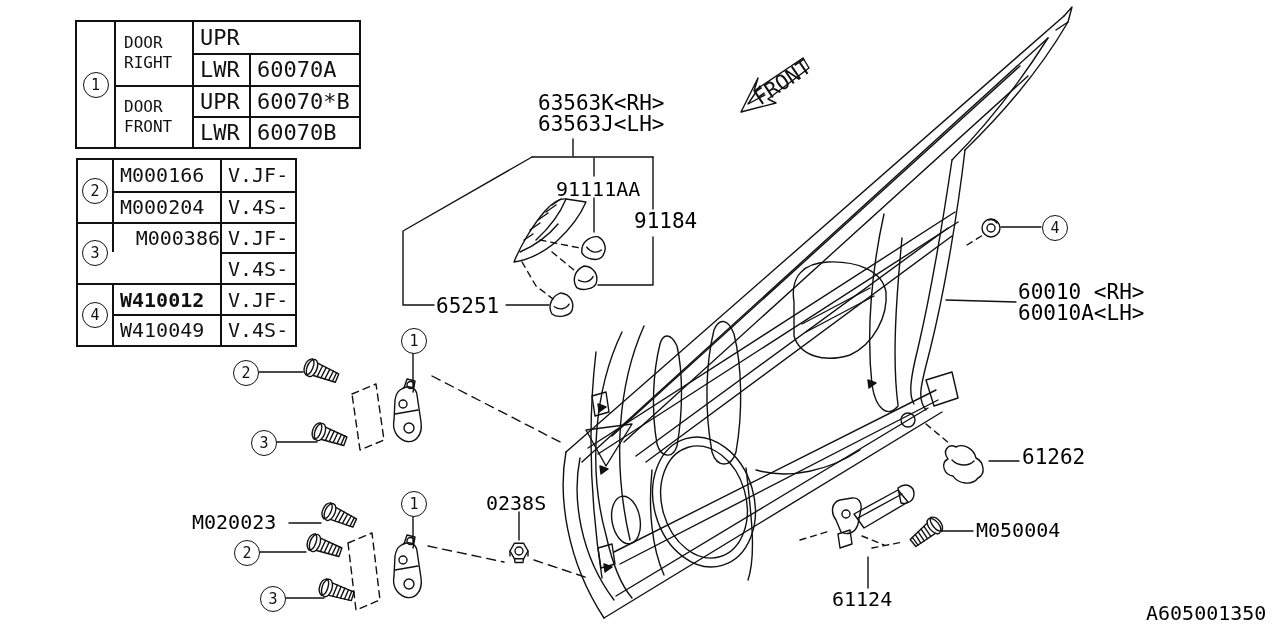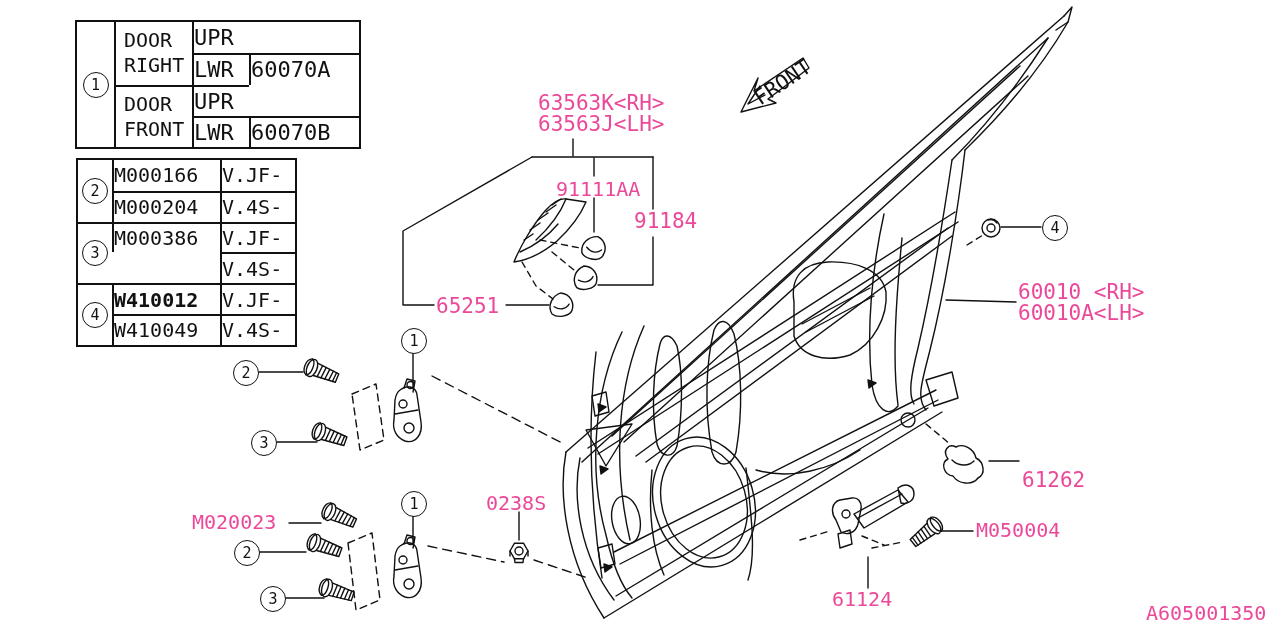--- a/index.html
+++ b/index.html
@@ -1,37 +1,37 @@
 <!DOCTYPE html>
 <html><head>
 <meta charset="utf-8">
 <style>
   html,body{margin:0;padding:0;background:#fff;}
   .stage{position:relative;width:1280px;height:640px;background:#ffffff;overflow:hidden;
          font-family:"DejaVu Sans Mono", "Liberation Mono", monospace;color:#111;}
   svg.art{position:absolute;left:0;top:0;}
   svg.art *{vector-effect:non-scaling-stroke;}
-  .lbl{position:absolute;white-space:nowrap;font-size:21px;line-height:1.0;color:#ec4899;
+  .lbl{position:absolute;white-space:nowrap;font-size:21px;line-height:1.0;color:#000000;
        letter-spacing:0px;}
   .lbl.bg{background:#fff;padding:0 2px;}
   .small{font-size:20px;}
   .refc{position:absolute;width:24px;height:24px;border:1.6px solid #111;border-radius:50%;
         display:flex;align-items:center;justify-content:center;font-size:15px;background:#fff;}
   
   .tbl{position:absolute;display:grid;border:2px solid #111;background:#fff;}
-  .tbl .c{display:flex;align-items:center;font-size:22px;}
+  .tbl .c{display:flex;align-items:center;padding-left:6px;font-size:22px;}
   .tbl .cc{justify-content:center;padding-left:0;}
   .t1{left:75px;top:20px;grid-template-columns:37px 78px 57px 110px;grid-auto-rows:31.3px;}
   .t1 .c{font-size:22px;}
   .t2{left:76px;top:158px;grid-template-columns:34px 108px 75px;grid-auto-rows:30.8px;}
   .t2 .c{font-size:20px;}
   .bl{border-left:2px solid #111;}
   .bt{border-top:2px solid #111;}
   .name2{display:flex;flex-direction:column;justify-content:center;align-items:flex-start;
-         padding-left:8px;font-size:20px;line-height:1.25;}
+         padding-left:8px;font-size:16px;line-height:1.25;}
   .rc-in{width:24px;height:24px;border:1.6px solid #111;border-radius:50%;display:flex;
          align-items:center;justify-content:center;font-size:15px;}
   .front-lbl{position:absolute;left:763px;top:86px;font-size:21px;transform:rotate(-34deg);
              transform-origin:0 100%;}
 </style>
 </head>
 <body>
 
 <div class="stage">
 
@@ -216,20 +216,23 @@
     <div class="c bl bt" style="grid-row:2;grid-column:4;">
         <span>60070A</span>
       </div>
     <div class="name2 bt" style="grid-row:3/5;grid-column:2;border-left:2px solid #111;">
       <span>DOOR</span>
       <span>FRONT</span>
     </div>
     <div class="c bl bt" style="grid-row:3;grid-column:3;">
         <span>UPR</span>
       </div>
+    <div class="c bl bt" style="grid-row:3;grid-column:4;">
+        <span>60070*B</span>
+      </div>
     <div class="c bl bt" style="grid-row:4;grid-column:3;">
         <span>LWR</span>
       </div>
     <div class="c bl bt" style="grid-row:4;grid-column:4;">
         <span>60070B</span>
       </div>
   </div>
 
   <div class="tbl t2">
     <div class="c cc" style="grid-row:1/3;grid-column:1;">
@@ -248,21 +251,21 @@
       </div>
     <div class="c bl bt" style="grid-row:2;grid-column:3;">
         <span>V.4S-</span>
       </div>
 
     <div class="c cc bt" style="grid-row:3/5;grid-column:1;">
       <span class="rc-in">
           <span>3</span>
         </span>
     </div>
-    <div class="c bl bt" style="grid-row:3;grid-column:2;">
+    <div class="c bl bt" style="grid-row:3;grid-column:2;justify-content:flex-end;">
         <span>M000386</span>
       </div>
     <div class="c bl bt" style="grid-row:3;grid-column:3;">
         <span>V.JF-</span>
       </div>
     <div class="c bl bt" style="grid-row:4;grid-column:3;">
         <span>V.4S-</span>
       </div>
 
     <div class="c cc bt" style="grid-row:5/7;grid-column:1;">
@@ -289,21 +292,21 @@
     <div>63563J&lt;LH&gt;</div>
   </div>
   <div class="lbl small" style="left:556px;top:179px;">91111AA</div>
   <div class="lbl bg" style="left:632px;top:211px;">91184</div>
   <div class="lbl" style="left:436px;top:296px;">65251</div>
   <div class="front-lbl">FRONT</div>
   <div class="lbl" style="left:1018px;top:282px;">
     <div>60010 &lt;RH&gt;</div>
     <div>60010A&lt;LH&gt;</div>
   </div>
-  <div class="lbl" style="left:1022px;top:447px;margin-top:23px;">61262</div>
+  <div class="lbl" style="left:1022px;top:447px;">61262</div>
   <div class="lbl small" style="left:486px;top:493px;">0238S</div>
   <div class="lbl small" style="left:192px;top:512px;">M020023</div>
   <div class="lbl small" style="left:976px;top:520px;">M050004</div>
   <div class="lbl small" style="left:832px;top:589px;">61124</div>
   <div class="lbl small" style="left:1146px;top:603px;">A605001350</div>
 
   <div class="refc" style="left:401px;top:328px;">
       <span>1</span>
     </div>
   <div class="refc" style="left:233px;top:360px;">

